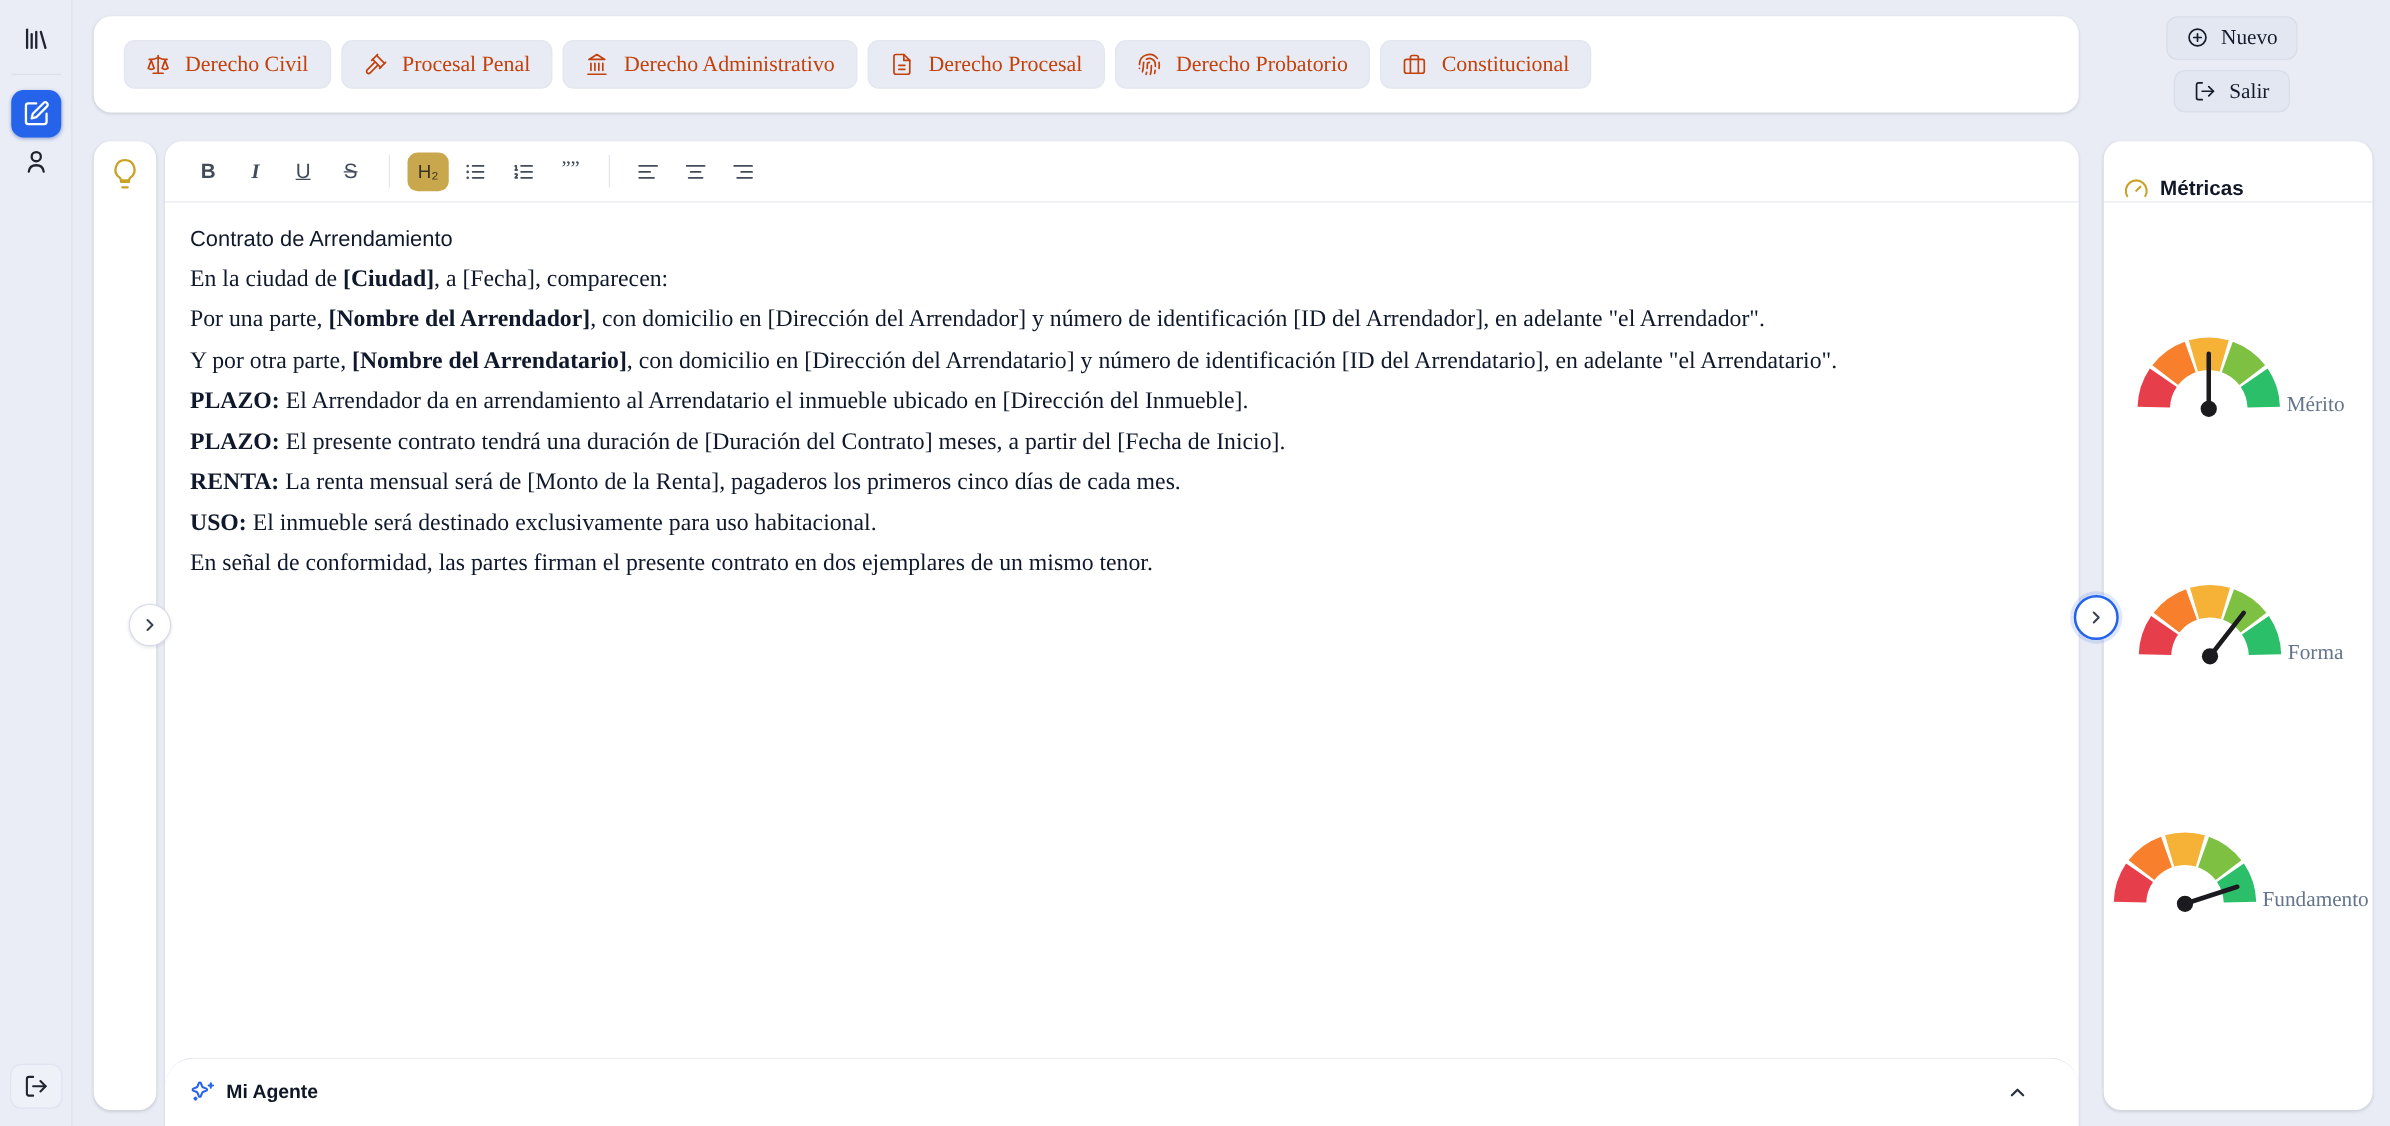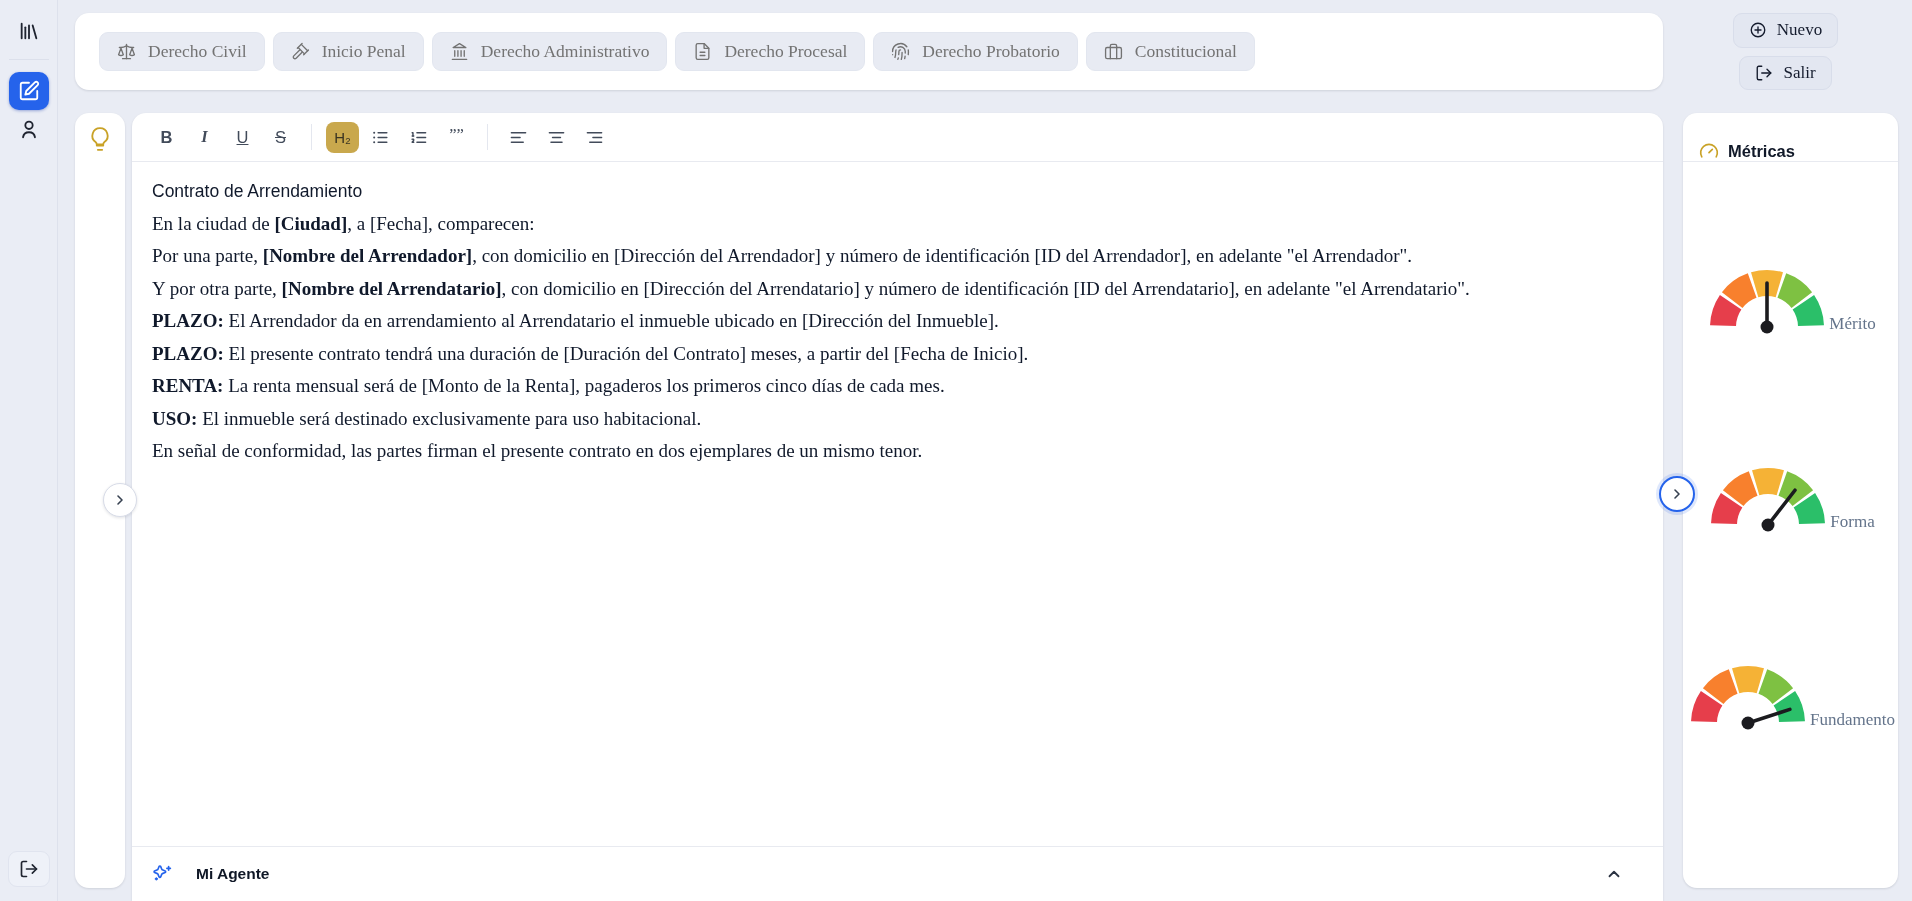--- a/index.html
+++ b/index.html
@@ -26,21 +26,21 @@
   
   .main{flex:1;display:flex;gap:20px;padding:13px 14px 0 17px;box-sizing:border-box;min-width:0;}
   .left-col{flex:1;display:flex;flex-direction:column;gap:23px;min-width:0;}
   .right-col{width:215px;flex:0 0 215px;display:flex;flex-direction:column;gap:23px;}
   .card{background:#fff;border-radius:14px;box-shadow:0 1px 2px rgba(16,24,40,.05),0 1px 3px rgba(16,24,40,.07);}
   
   .topbar{height:77px;box-sizing:border-box;display:flex;align-items:center;padding:0 24px;gap:8px;overflow:hidden;}
   .chip{
     display:inline-flex;align-items:center;gap:12px;height:39px;padding:0 17px;
     background:#e8ebf3;border:1px solid #e2e6ef;border-radius:9px;cursor:pointer;
-    font-family:"Liberation Serif","DejaVu Serif",serif;font-size:17.5px;color:#737373;white-space:nowrap;
+    font-family:"Liberation Serif","DejaVu Serif",serif;font-size:17.5px;color:#c2410c;white-space:nowrap;
   }
   .chip svg{flex:0 0 auto;}
   
   .actions-row{height:77px;display:flex;align-items:center;justify-content:flex-end;gap:8px;padding-right:10px;flex-direction:column;}
   .action-btn{
     display:inline-flex;align-items:center;gap:10px;height:38px;padding:0 15px;
     background:#e3e7f1;border:1px solid #d8ddea;border-radius:9px;cursor:pointer;
     font-family:"Liberation Serif","DejaVu Serif",serif;font-size:17px;color:#141b2d;white-space:nowrap;
   }
   
@@ -62,21 +62,21 @@
   .tb-italic{font-style:italic;font-family:"Liberation Serif","DejaVu Serif",serif;font-weight:600;}
   .tb-underline{text-decoration:underline;}
   .tb-strikethrough{text-decoration:line-through;}
   .tb-h{font-weight:400;font-size:15px;}
   .tb-divider{width:1px;height:26px;background:#e4e7ef;margin:0 9px;}
   .doc{flex:1;padding:13px 22px 0 20px;overflow:hidden;cursor:text;}
   .para{margin:0;font-family:"Liberation Serif","DejaVu Serif",serif;font-size:19px;line-height:32.5px;color:#10192b;}
   .para.sans{font-family:"Liberation Sans","DejaVu Sans",sans-serif;font-size:17.5px;}
   .para .b{font-weight:700;}
   
-  .agent-bar{height:54px;flex:0 0 54px;border-top:1px solid #e8eaf0;display:flex;align-items:center;gap:23px;padding:0 40px 0 20px;cursor:pointer;}
+  .agent-bar{height:54px;flex:0 0 54px;border-top:1px solid #e8eaf0;display:flex;align-items:center;gap:8px;padding:0 40px 0 20px;cursor:pointer;border-radius:23px;}
   .agent-label{font-weight:700;font-size:15.5px;color:#0f1726;}
   .agent-chevron{margin-left:auto;color:#2b3342;display:flex;border:none;background:transparent;cursor:pointer;padding:0;}
   
   .metrics{height:775px;box-sizing:border-box;display:flex;flex-direction:column;}
   .metrics-header{height:48px;flex:0 0 48px;display:flex;align-items:flex-end;gap:9px;padding:0 16px;border-bottom:1px solid #e8eaf0;}
   .metrics-title{font-weight:700;font-size:16.5px;color:#101828;}
   .metrics-gauge-icon{color:#c9a227;display:flex;}
   .gauges{flex:1;display:flex;flex-direction:column;align-items:center;padding-top:102px;gap:128px;}
   .gauge{display:flex;flex-direction:row;align-items:flex-end;}
   .gauge-label{
@@ -149,21 +149,21 @@
               <span>Derecho Civil</span>
             </button>
             <button class="chip">
               <svg width="19" height="19" viewBox="0 0 24 24" fill="none" stroke="currentColor" stroke-width="1.7" stroke-linecap="round" stroke-linejoin="round">
                 <path d="m14 13-7.5 7.5a2.12 2.12 0 0 1-3-3L11 10"></path>
                 <path d="m16 16 6-6"></path>
                 <path d="m8 8 6-6"></path>
                 <path d="m9 7 8 8"></path>
                 <path d="m21 11-8-8"></path>
               </svg>
-              <span>Inicio Penal</span>
+              <span>Procesal Penal</span>
             </button>
             <button class="chip">
               <svg width="19" height="19" viewBox="0 0 24 24" fill="none" stroke="currentColor" stroke-width="1.7" stroke-linecap="round" stroke-linejoin="round">
                 <line x1="3" y1="22" x2="21" y2="22"></line>
                 <line x1="6" y1="18" x2="6" y2="11"></line>
                 <line x1="10" y1="18" x2="10" y2="11"></line>
                 <line x1="14" y1="18" x2="14" y2="11"></line>
                 <line x1="18" y1="18" x2="18" y2="11"></line>
                 <polygon points="12 2 20 7 4 7"></polygon>
               </svg>

